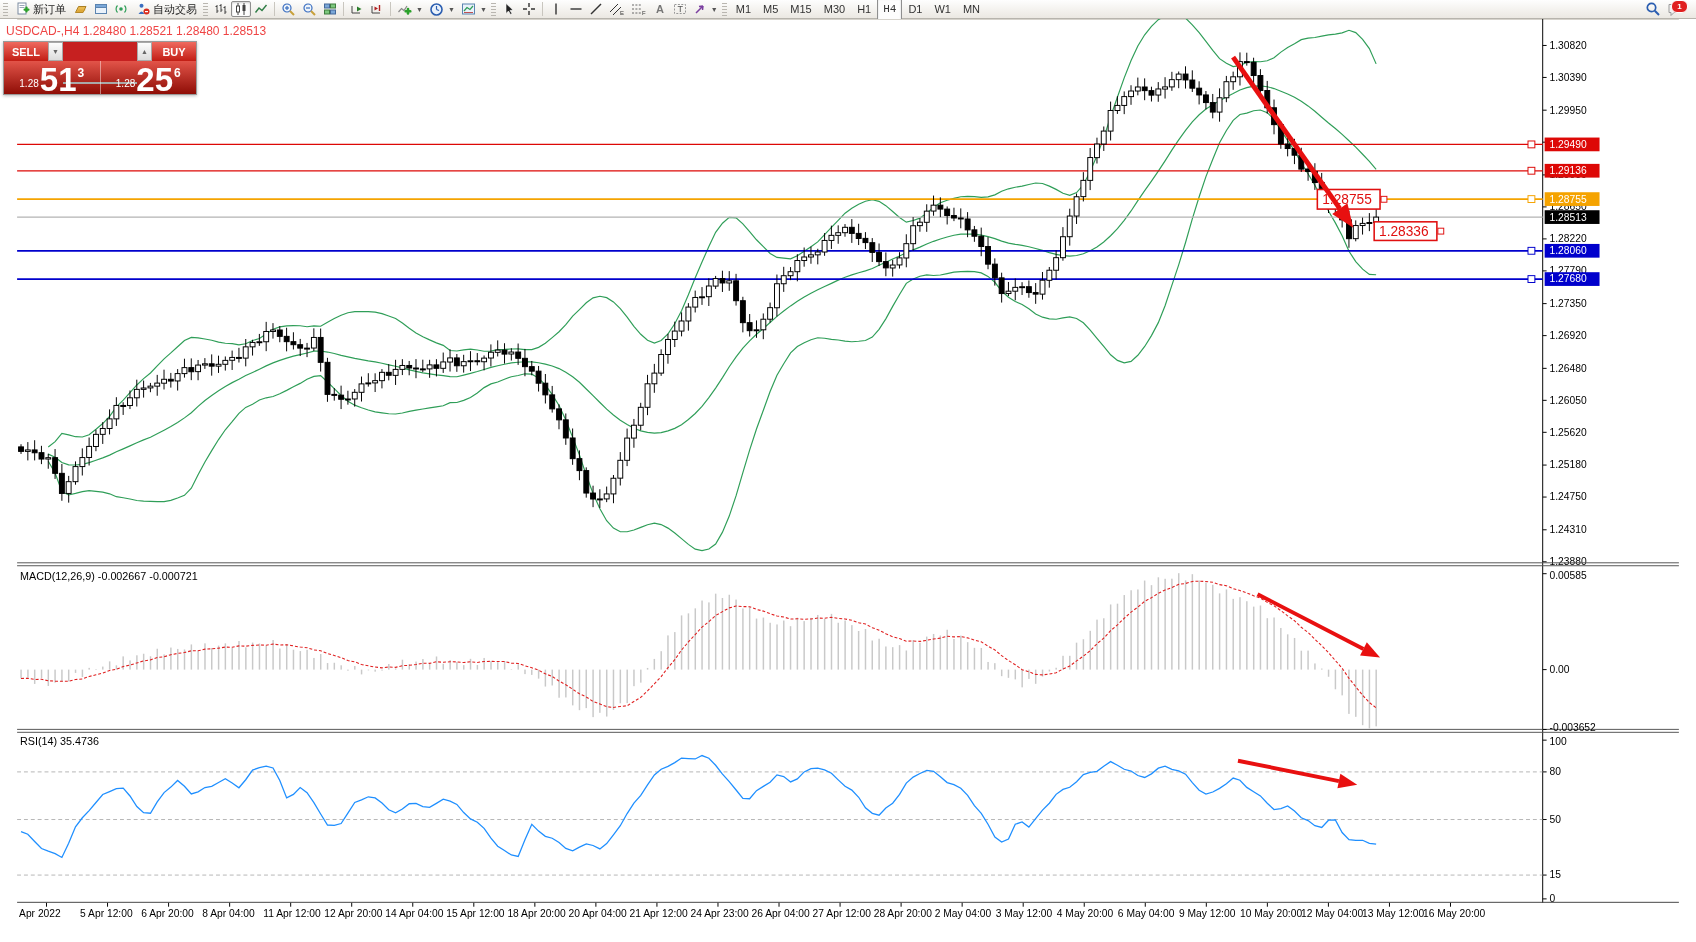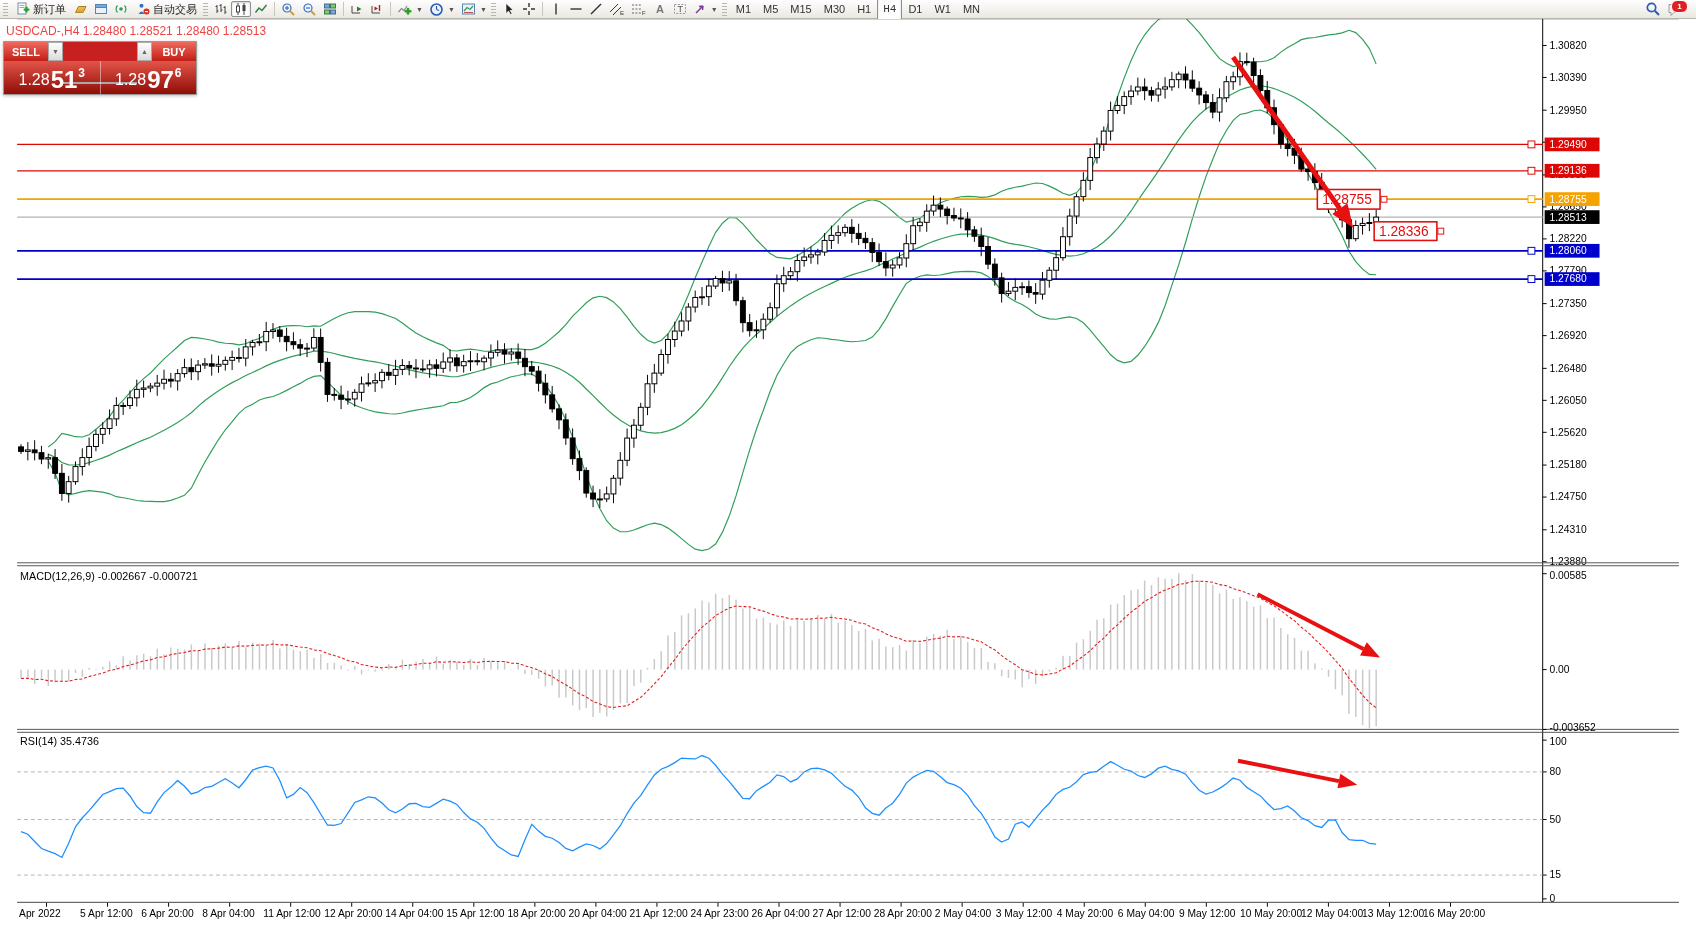--- a/index.html
+++ b/index.html
@@ -30,22 +30,22 @@
     border:1px solid #9a9a9a;background:#c62020;box-shadow:0 1px 3px rgba(0,0,0,.25);}
   .tp-row1{display:flex;height:19px;}
   .tp-btn{flex:0 0 44px;border:none;color:#fff;font-size:11px;font-weight:bold;
     background:linear-gradient(#ef6a5f,#c21d14);cursor:pointer;padding:0;}
   .tp-step{flex:0 0 15px;border:1px solid #a9a9a9;background:linear-gradient(#fdfdfd,#dcdcdc);
     color:#666;font-size:7px;padding:0;cursor:pointer;}
   .tp-vol{flex:1 1 auto;width:60px;border:1px solid #a9a9a9;border-left:none;border-right:none;
     text-align:right;font-size:12px;padding:0 4px;outline:none;margin-top:40px;}
   .tp-row2{display:flex;height:33px;background:linear-gradient(#e25449,#8f0d06);color:#fff;}
   .tp-price{flex:1;display:flex;align-items:flex-end;justify-content:center;padding-bottom:2px;cursor:pointer;}
-  .tp-price .small{font-size:16px;margin:0 1px 3px 0;}
-  .tp-price .big{font-size:24px;font-weight:bold;line-height:24px;margin-top:16px;}
+  .tp-price .small{font-size:10px;margin:0 1px 3px 0;}
+  .tp-price .big{font-size:33px;font-weight:bold;line-height:24px;margin-top:16px;}
   .tp-price .sup{font-size:12px;font-weight:bold;margin:0 0 12px 1px;}
   .tp-div{width:1px;background:rgba(255,255,255,.45);}
   svg text{font-family:"Liberation Sans",sans-serif;}
 </style>
 </head>
 <body>
 
 <div class="toolbar">
   <div class="grip"></div>
 
@@ -1030,18 +1030,18 @@
     </div>
     <div class="tp-row2">
       <div class="tp-price">
         <span class="small">1.28</span>
           <span class="big">51</span>
           <span class="sup">3</span>
       </div>
       <div class="tp-div"></div>
       <div class="tp-price">
         <span class="small">1.28</span>
-          <span class="big">97</span>
+          <span class="big">25</span>
           <span class="sup">6</span>
       </div>
     </div>
   </div>
 </div>
 
 </body></html>

